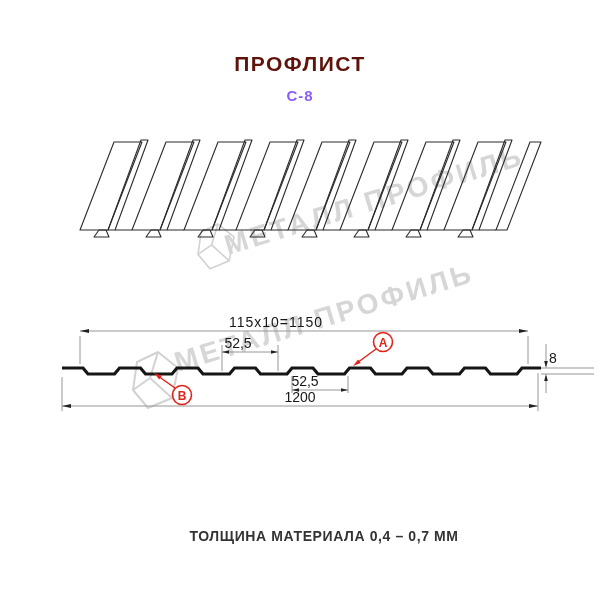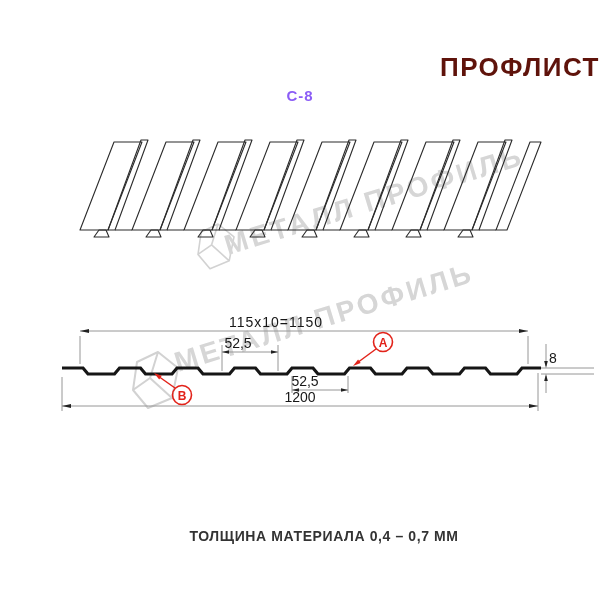--- a/index.html
+++ b/index.html
@@ -1,19 +1,19 @@
 <!DOCTYPE html>
 <html><head>
 <meta charset="utf-8">
 <style>
   html,body{margin:0;padding:0;background:#ffffff;}
   body{width:600px;height:600px;position:relative;overflow:hidden;
        font-family:"Liberation Sans","DejaVu Sans",sans-serif;}
-  .title{position:absolute;left:0;top:52px;width:600px;text-align:right;
-         font-size:26px;font-weight:800;letter-spacing:1.5px;color:#5f130b;}
+  .title{position:absolute;left:0;top:52px;width:600px;text-align:center;
+         font-size:21px;font-weight:800;letter-spacing:1.5px;color:#5f130b;}
   .subtitle{position:absolute;left:0;top:87px;width:600px;text-align:center;
             font-size:15px;font-weight:700;letter-spacing:1px;color:#8b5cf6;}
   .footer-note{position:absolute;left:0;top:528px;width:600px;text-align:center;
                font-size:14px;font-weight:700;letter-spacing:.6px;color:#333333;padding-left:24px;}
   svg{position:absolute;left:0;top:0;}
   .wm-text{font-size:28px;font-weight:700;letter-spacing:3px;fill:#d6d6d6;}
   .wm-shape{stroke:#d2d2d2;stroke-width:2;fill:none;stroke-linejoin:round;}
   .sheet{stroke:#2b2b2b;stroke-width:1.1;fill:none;stroke-linejoin:round;}
   .profile{stroke:#161616;stroke-width:3.2;fill:none;stroke-linejoin:miter;}
   .dim{stroke:#969696;stroke-width:1;fill:none;}

